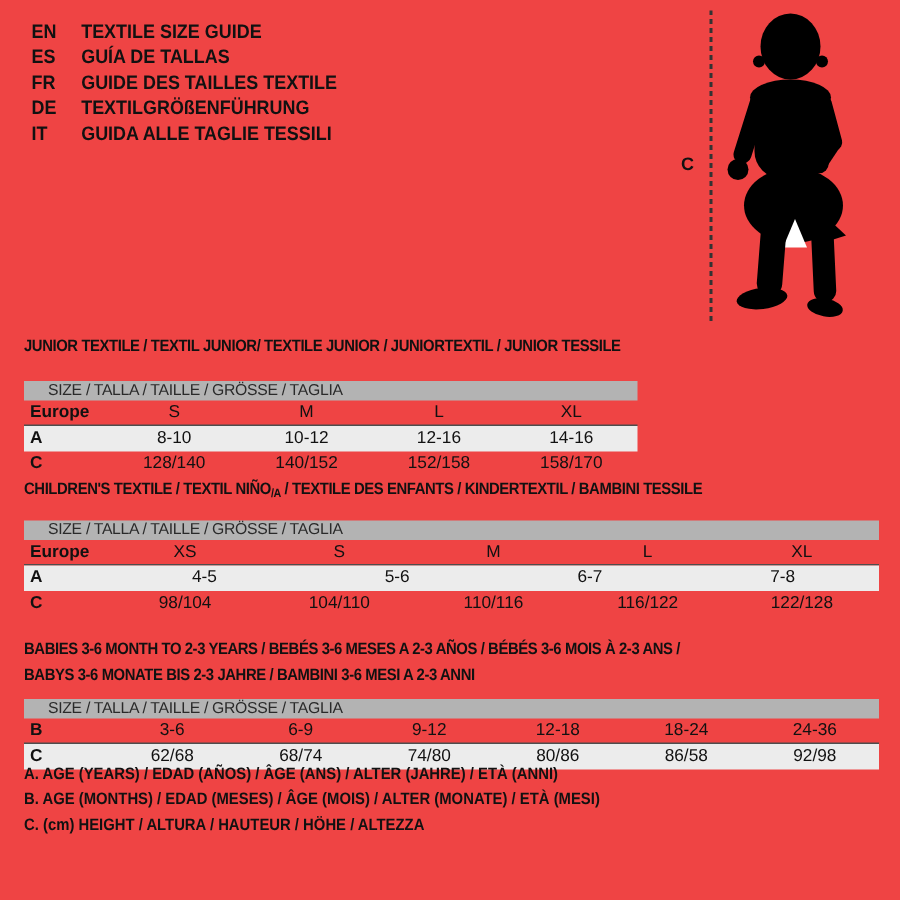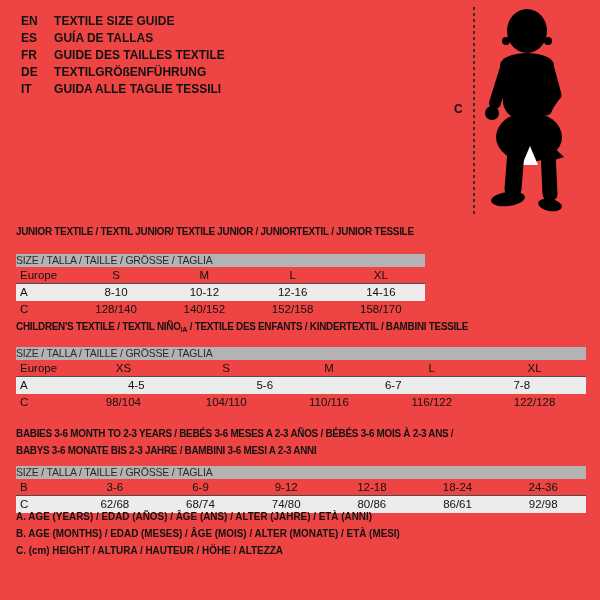--- a/index.html
+++ b/index.html
@@ -23,26 +23,26 @@
 
   
   .tblock{position:absolute;left:16px;}
   .t1{top:211px;width:409px;margin-top:12px;}
   .t2{top:318px;width:570px;}
   .t3{top:425px;width:570px;}
   .t-title{font-size:11px;font-weight:bold;letter-spacing:-0.3px;height:17px;line-height:17px;
            white-space:nowrap;transform:scaleX(0.9);transform-origin:0 50%;}
   .t-gap1{height:14px;} .t-gap2{height:12px;} .t-gap3{height:7px;}
   .size-bar{height:13px;line-height:13px;background:var(--size-bar-bg,#b3b3b3);
-            font-size:10.5px;letter-spacing:-0.2px;color:#2a2a2a;padding-left:0;box-sizing:border-box;}
+            font-size:10.5px;letter-spacing:-0.2px;color:#2a2a2a;padding-left:16px;box-sizing:border-box;}
   .trow{display:flex;height:17px;line-height:17px;font-size:11.5px;box-sizing:border-box;}
   .trow.hdr{border-bottom:1px solid var(--separator,#4d4d4d);}
   .trow.alt{background:var(--alt-row-bg,#ececec);}
   .cell{flex:1;text-align:center;white-space:nowrap;}
-  .cell.label{flex:0 0 56px;text-align:left;padding-left:4px;box-sizing:border-box;}
+  .cell.label{flex:0 0 56px;text-align:left;padding-left:4px;box-sizing:border-box;font-weight:bold;}
   .sub{font-size:8px;vertical-align:-2px;}
 
   
   .foot-block{position:absolute;left:16px;top:508px;}
   .foot-line{height:17px;line-height:17px;font-size:11px;font-weight:bold;white-space:nowrap;
              transform:scaleX(0.9);transform-origin:0 50%;}
 </style>
 </head>
 <body>
 
@@ -164,21 +164,21 @@
       <span class="cell">12-18</span>
       <span class="cell">18-24</span>
       <span class="cell">24-36</span>
     </div>
     <div class="trow alt">
       <span class="cell label">C</span>
       <span class="cell">62/68</span>
       <span class="cell">68/74</span>
       <span class="cell">74/80</span>
       <span class="cell">80/86</span>
-      <span class="cell">86/61</span>
+      <span class="cell">86/58</span>
       <span class="cell">92/98</span>
     </div>
   </div>
 
   <div class="foot-block">
     <div class="foot-line">A. AGE (YEARS) / EDAD (AÑOS) / ÂGE (ANS) / ALTER (JAHRE) / ETÀ (ANNI)</div>
     <div class="foot-line">B. AGE (MONTHS) / EDAD (MESES) / ÂGE (MOIS) / ALTER (MONATE) / ETÀ (MESI)</div>
     <div class="foot-line">C. (cm) HEIGHT / ALTURA / HAUTEUR / HÖHE / ALTEZZA</div>
   </div>
 

